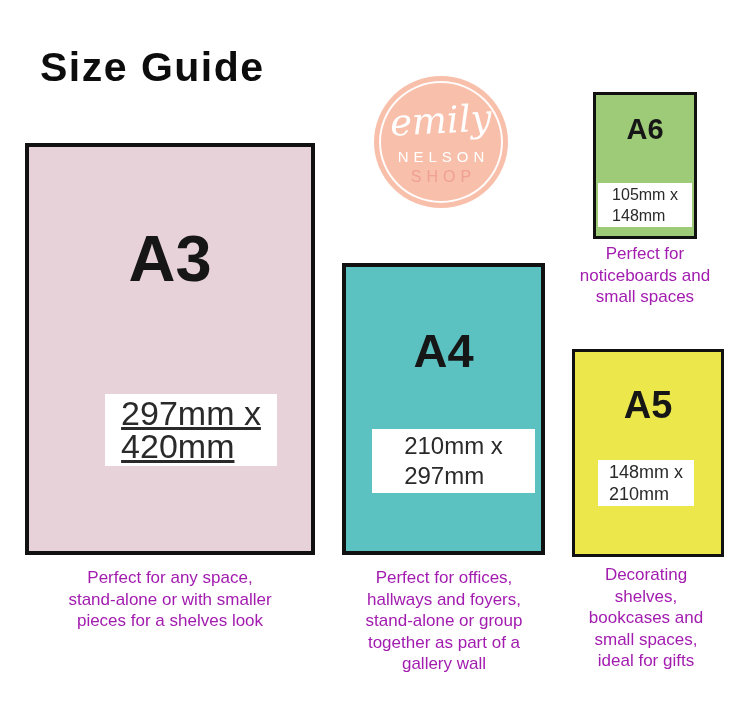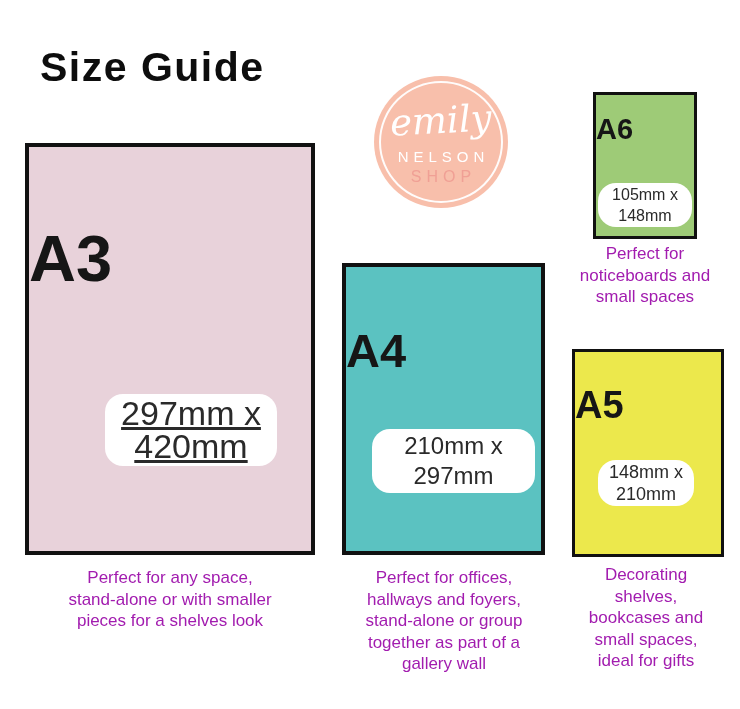--- a/index.html
+++ b/index.html
@@ -22,28 +22,28 @@
     line-height:30px;margin-top:8px;transform:rotate(-3deg);
   }
   .logo-nelson{font-size:15px;font-weight:400;color:#ffffff;letter-spacing:5px;margin-top:12px;text-indent:5px;}
   .logo-shop{font-size:16px;font-weight:400;color:#f0a095;letter-spacing:5px;margin-top:3px;text-indent:5px;text-align:center;}
   
   .paper{position:absolute;box-sizing:border-box;border:4px solid #111111;}
   .paper-a3{left:25px;top:143px;width:290px;height:412px;background:#e8d2da;}
   .paper-a4{left:342px;top:263px;width:203px;height:292px;background:#5bc2c1;}
   .paper-a5{left:572px;top:349px;width:152px;height:208px;background:#ece84c;border-width:3px;}
   .paper-a6{left:593px;top:92px;width:104px;height:147px;background:#9ecb77;border-width:3px;}
-  .size-letter{position:absolute;left:0;width:100%;text-align:left;font-weight:700;color:#161616;}
+  .size-letter{position:absolute;left:0;width:100%;text-align:center;font-weight:700;color:#161616;}
   .paper-a3 .size-letter{top:74px;font-size:65px;}
   .paper-a4 .size-letter{top:56px;font-size:47px;}
   .paper-a5 .size-letter{top:32px;font-size:38px;}
   .paper-a6 .size-letter{top:18px;font-size:29px;}
   .dim-box{
     position:absolute;background:#ffffff;display:flex;align-items:center;justify-content:center;
-    text-align:center;white-space:pre-line;color:#2a2a2a;font-weight:400;border-radius:18px;
+    white-space:pre-line;color:#2a2a2a;font-weight:400;
   }
   .paper-a3 .dim-box{left:76px;top:247px;width:172px;height:72px;font-size:34px;line-height:33px;text-decoration:underline;}
   .paper-a4 .dim-box{left:26px;top:162px;width:163px;height:64px;font-size:24px;line-height:30px;}
   .paper-a5 .dim-box{left:23px;top:108px;width:96px;height:46px;font-size:18px;line-height:22px;}
   .paper-a6 .dim-box{left:2px;top:88px;width:94px;height:44px;font-size:16px;line-height:21px;}
   
   .caption{
     position:absolute;text-align:center;white-space:pre-line;font-size:17px;line-height:21.5px;color:#a21caf;
   }
   .caption-a3{left:25px;top:567px;width:290px;}

